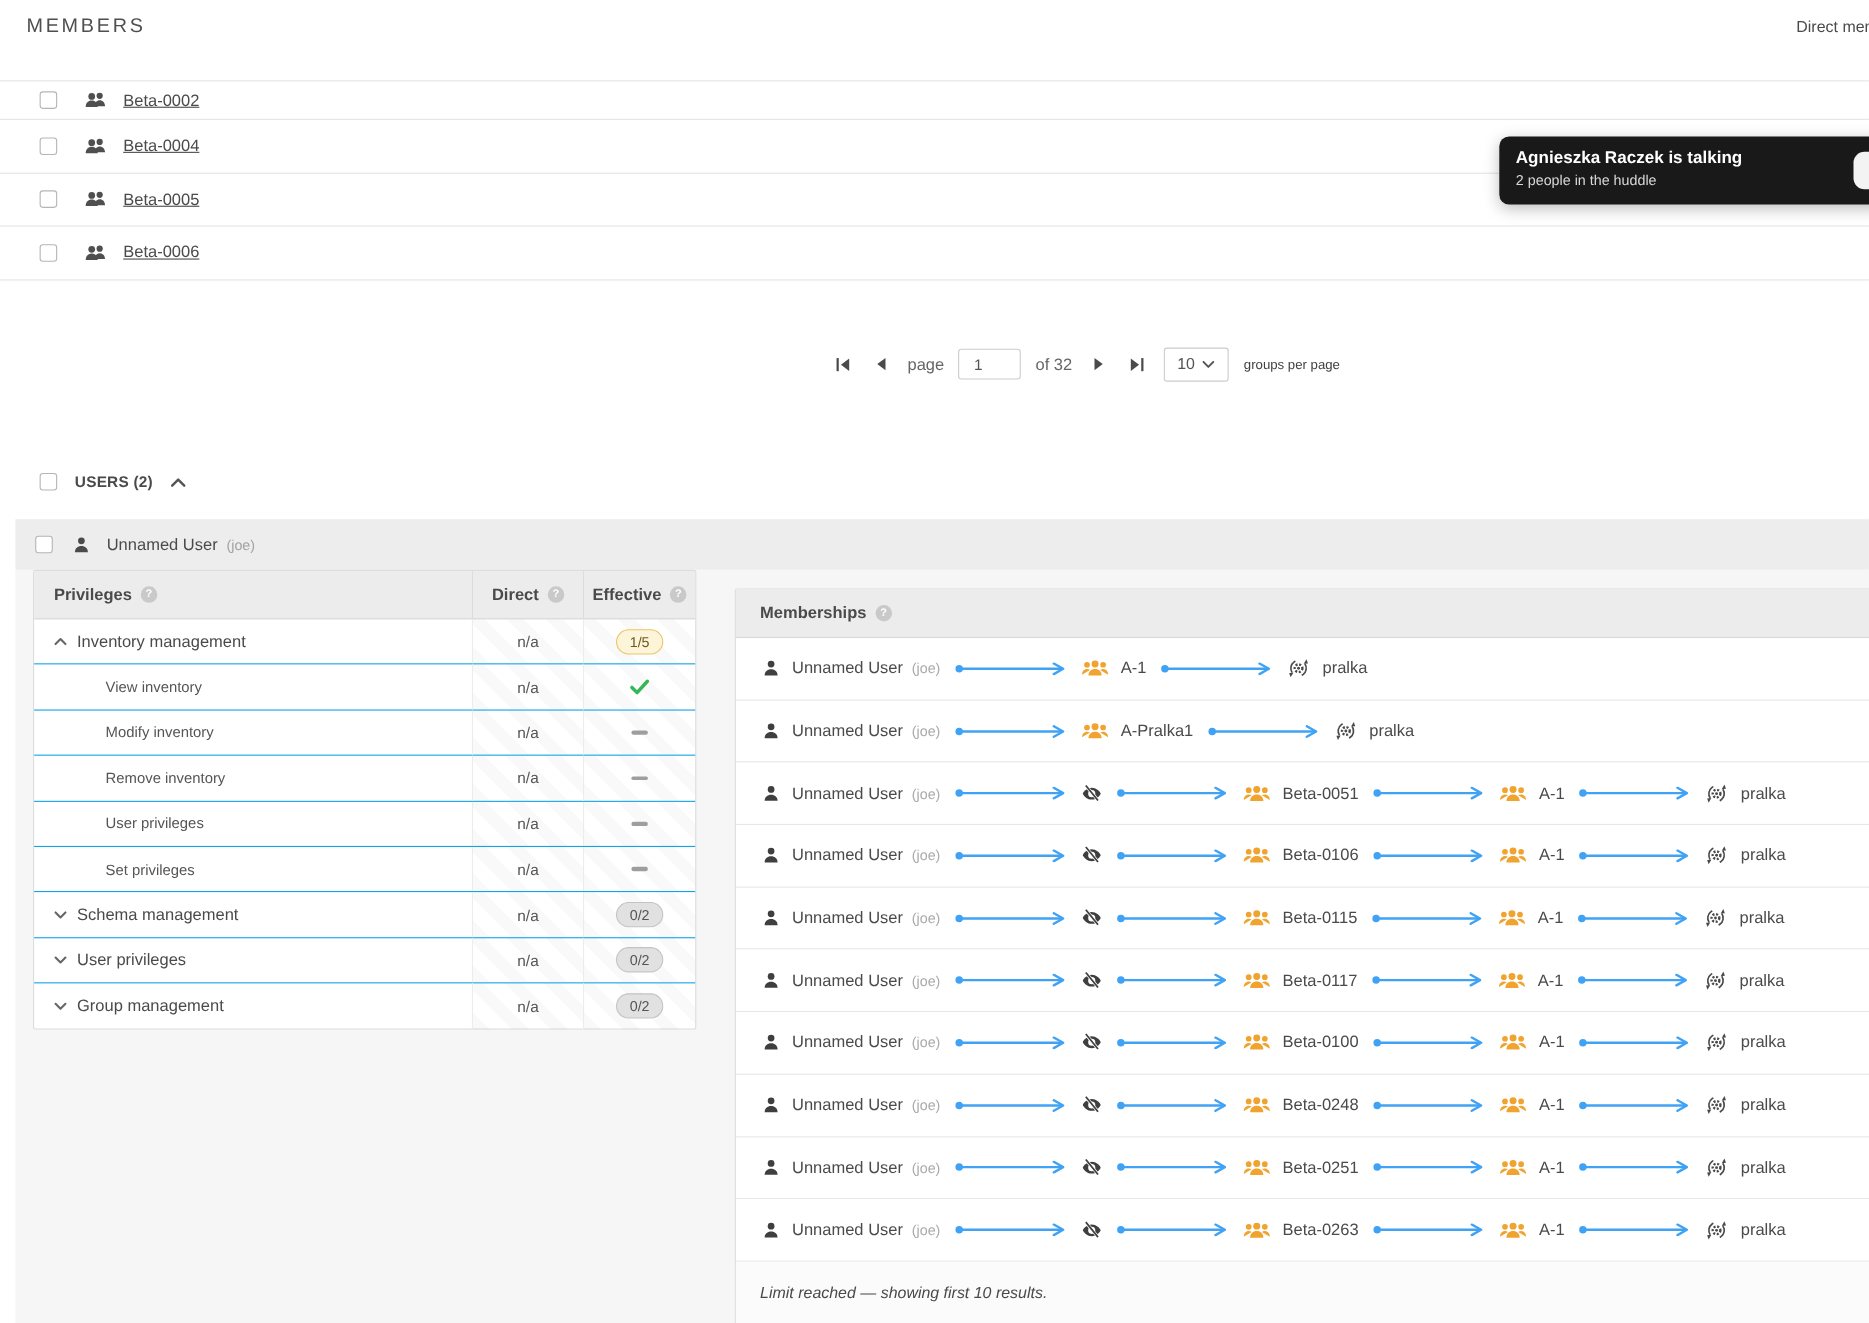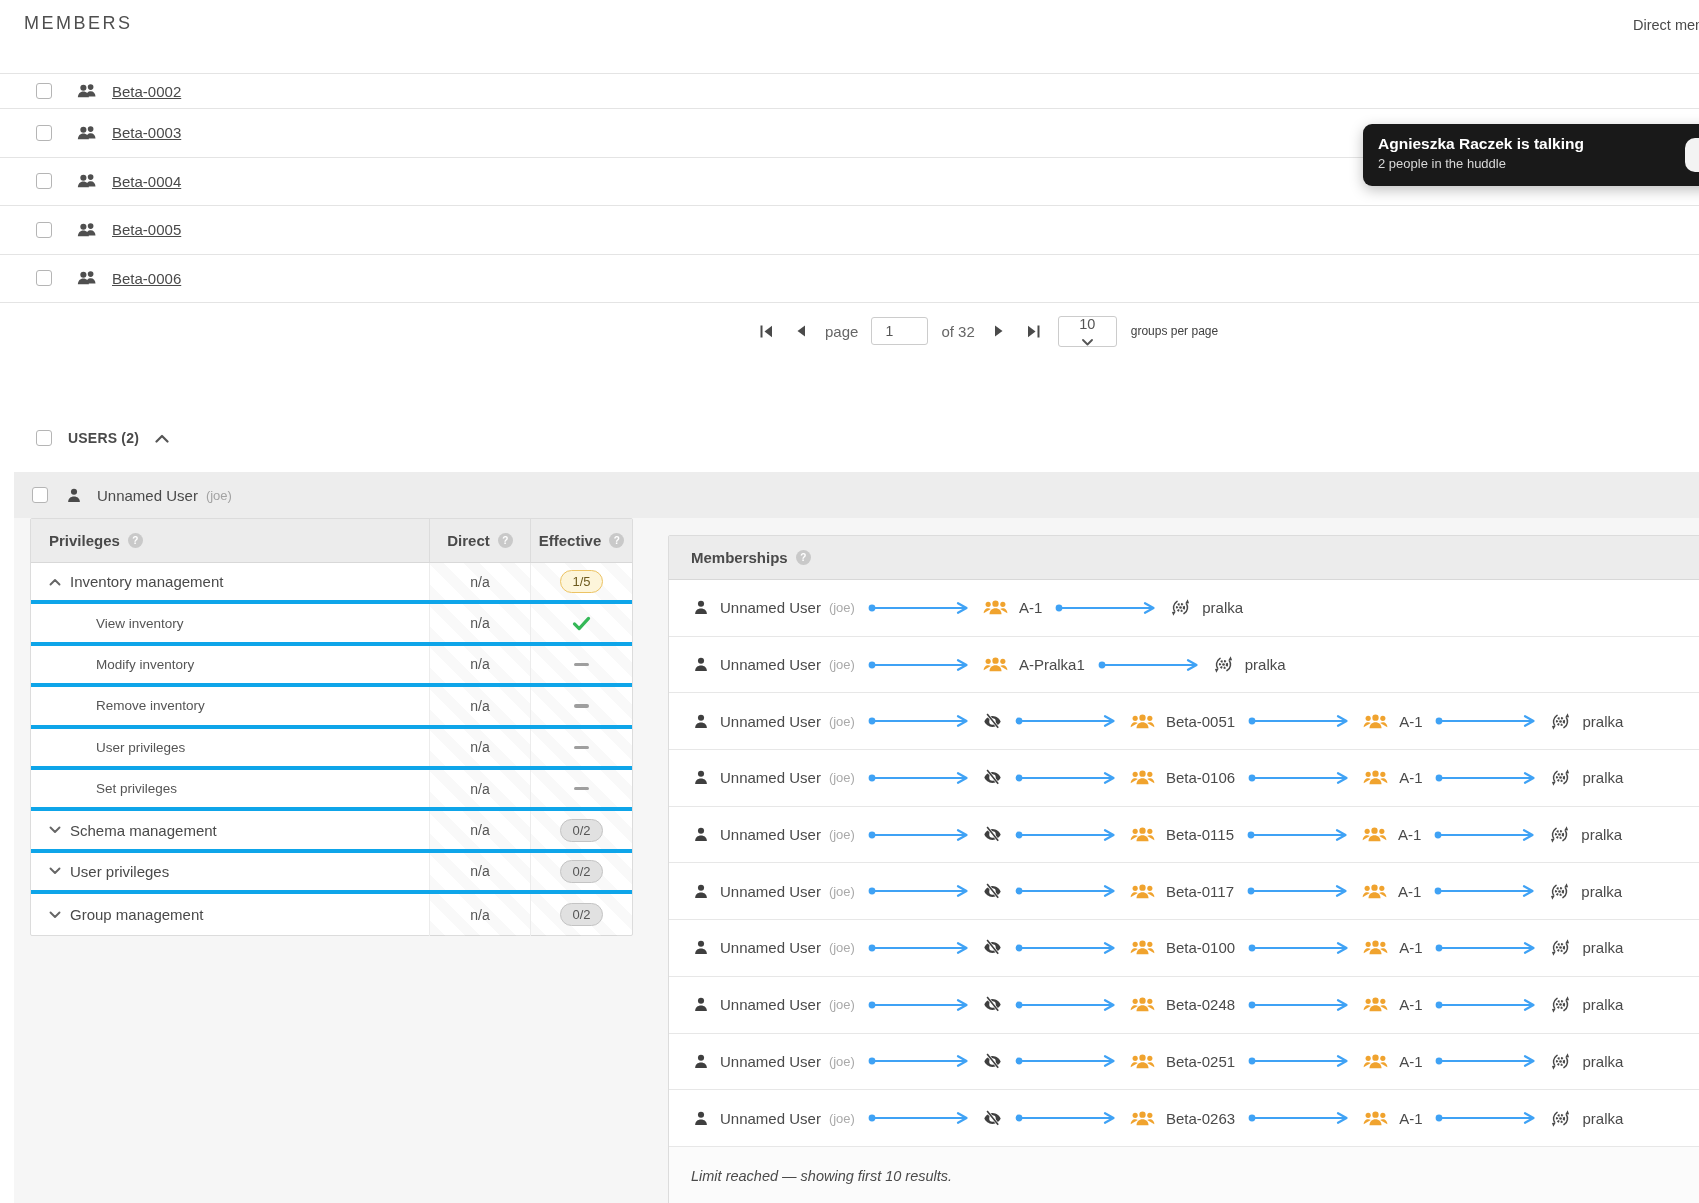--- a/index.html
+++ b/index.html
@@ -19,21 +19,21 @@
   .g-row .checkbox { margin-left:36px; }
   .g-icon { margin-left:24px; display:inline-flex; color:#4f4f4f; }
   .g-label { margin-left:14px; font-size:15px; color:#4a4a4a;text-decoration:underline; }
 
   
   #pagination { left:755px; top:314px; height:34px; display:flex; align-items:center; gap:13px; }
   .pg-btn { display:inline-flex; align-items:center; justify-content:center; width:22px; height:22px; color:#4a4a4a; cursor:pointer; }
   .pg-text { font-size:15px; color:#666; }
   #page-input { width:57px; height:28px; border:1px solid #ccc; border-radius:3px; font-size:14px; color:#555; padding-left:13px; background:#fff; }
   #per-page-select { width:59px; height:31px; border:1px solid #ccc; border-radius:3px; background:#fff;
-     display:inline-flex; align-items:center; justify-content:center; gap:7px; font-size:14.5px; color:#555; cursor:pointer;flex-direction:column; }
+     display:inline-flex; align-items:center; justify-content:center; gap:7px; font-size:14.5px; color:#555; cursor:pointer; }
   #per-page-label { font-size:12px; color:#404040; margin-left:1px; }
 
   
   #users-header { left:36px; top:430px; display:flex; align-items:center; gap:16px; }
   #users-header .label { font-size:14px; font-weight:bold; color:#4a4a4a; letter-spacing:.2px; }
   .chev { display:inline-flex; color:#555; }
 
   #user-row { left:14px; top:472px; right:0; height:46px; background:#ededed; display:flex; align-items:center; }
   #user-row .checkbox { margin-left:18px; }
   #user-row .u-icon { margin-left:18px; display:inline-flex; color:#4a4a4a; }
@@ -46,21 +46,21 @@
   
   #priv-panel { left:30px; top:518px; width:603px; height:418px; background:#fff; border:1px solid #dcdcdc; border-radius:2px; }
   .panel-head { height:44px; background:#ececec; border-bottom:1px solid #d8d8d8; display:flex; align-items:center; }
   .panel-title { font-size:15px; font-weight:bold; color:#4a4a4a; }
   .help { width:15px; height:15px; border-radius:50%; background:#c9c9c9; color:#fff; font-size:10px; font-weight:bold;
      display:inline-flex; align-items:center; justify-content:center; margin-left:8px; flex:none; }
   #priv-head { display:grid; grid-template-columns:1fr 101px 102px; }
   #priv-head .hc { display:flex; align-items:center; }
   #priv-head .hc.c1 { padding-left:18px; }
   #priv-head .hc.c2, #priv-head .hc.c3 { justify-content:center; border-left:1px solid #dcdcdc; height:100%; }
-  .p-row { display:grid; grid-template-columns:1fr 101px 102px; height:41.4px; border-bottom:4px solid #0ea5e9; }
+  .p-row { display:grid; grid-template-columns:1fr 101px 102px; height:41.4px; border-bottom:1px solid #0ea5e9; }
   .p-row:last-child { border-bottom:none; }
   .p-cell { display:flex; align-items:center; }
   .p-cell.lab { padding-left:18px; gap:9px; }
   .p-cell.lab.item { padding-left:65px; }
   .p-cell.val { justify-content:center; border-left:1px solid #ececec;
      background:repeating-linear-gradient(45deg, rgba(0,0,0,0.022) 0 11px, transparent 11px 25px); }
   .p-cat { font-size:15px; color:#4a4a4a; }
   .p-item { font-size:13.5px; color:#555; }
   .na { font-size:14px; color:#555; }
   .badge { font-size:13px; padding:3px 11px; border-radius:12px; }
@@ -104,34 +104,20 @@
         <svg width="22" height="16" viewBox="0 0 28 20">
           <g fill="currentColor">
             <circle cx="18.6" cy="5" r="3.6"></circle>
             <path d="M12.6 17c.2-4.2 2.8-6.8 6.2-6.8 3.3 0 5.8 2.6 6 6.8z"></path>
             <circle cx="9.4" cy="5.8" r="3.9"></circle>
             <path d="M2.4 18c0-4.6 3-7.4 7-7.4s7 2.8 7 7.4z"></path>
           </g>
         </svg>
       </span>
       <span class="g-label">Beta-0002</span>
-    </div>
-    <div class="g-row">
-      <span class="checkbox"></span>
-      <span class="g-icon">
-        <svg width="22" height="16" viewBox="0 0 28 20">
-          <g fill="currentColor">
-            <circle cx="18.6" cy="5" r="3.6"></circle>
-            <path d="M12.6 17c.2-4.2 2.8-6.8 6.2-6.8 3.3 0 5.8 2.6 6 6.8z"></path>
-            <circle cx="9.4" cy="5.8" r="3.9"></circle>
-            <path d="M2.4 18c0-4.6 3-7.4 7-7.4s7 2.8 7 7.4z"></path>
-          </g>
-        </svg>
-      </span>
-      <span class="g-label">Beta-0003</span>
     </div>
     <div class="g-row">
       <span class="checkbox"></span>
       <span class="g-icon">
         <svg width="22" height="16" viewBox="0 0 28 20">
           <g fill="currentColor">
             <circle cx="18.6" cy="5" r="3.6"></circle>
             <path d="M12.6 17c.2-4.2 2.8-6.8 6.2-6.8 3.3 0 5.8 2.6 6 6.8z"></path>
             <circle cx="9.4" cy="5.8" r="3.9"></circle>
             <path d="M2.4 18c0-4.6 3-7.4 7-7.4s7 2.8 7 7.4z"></path>

